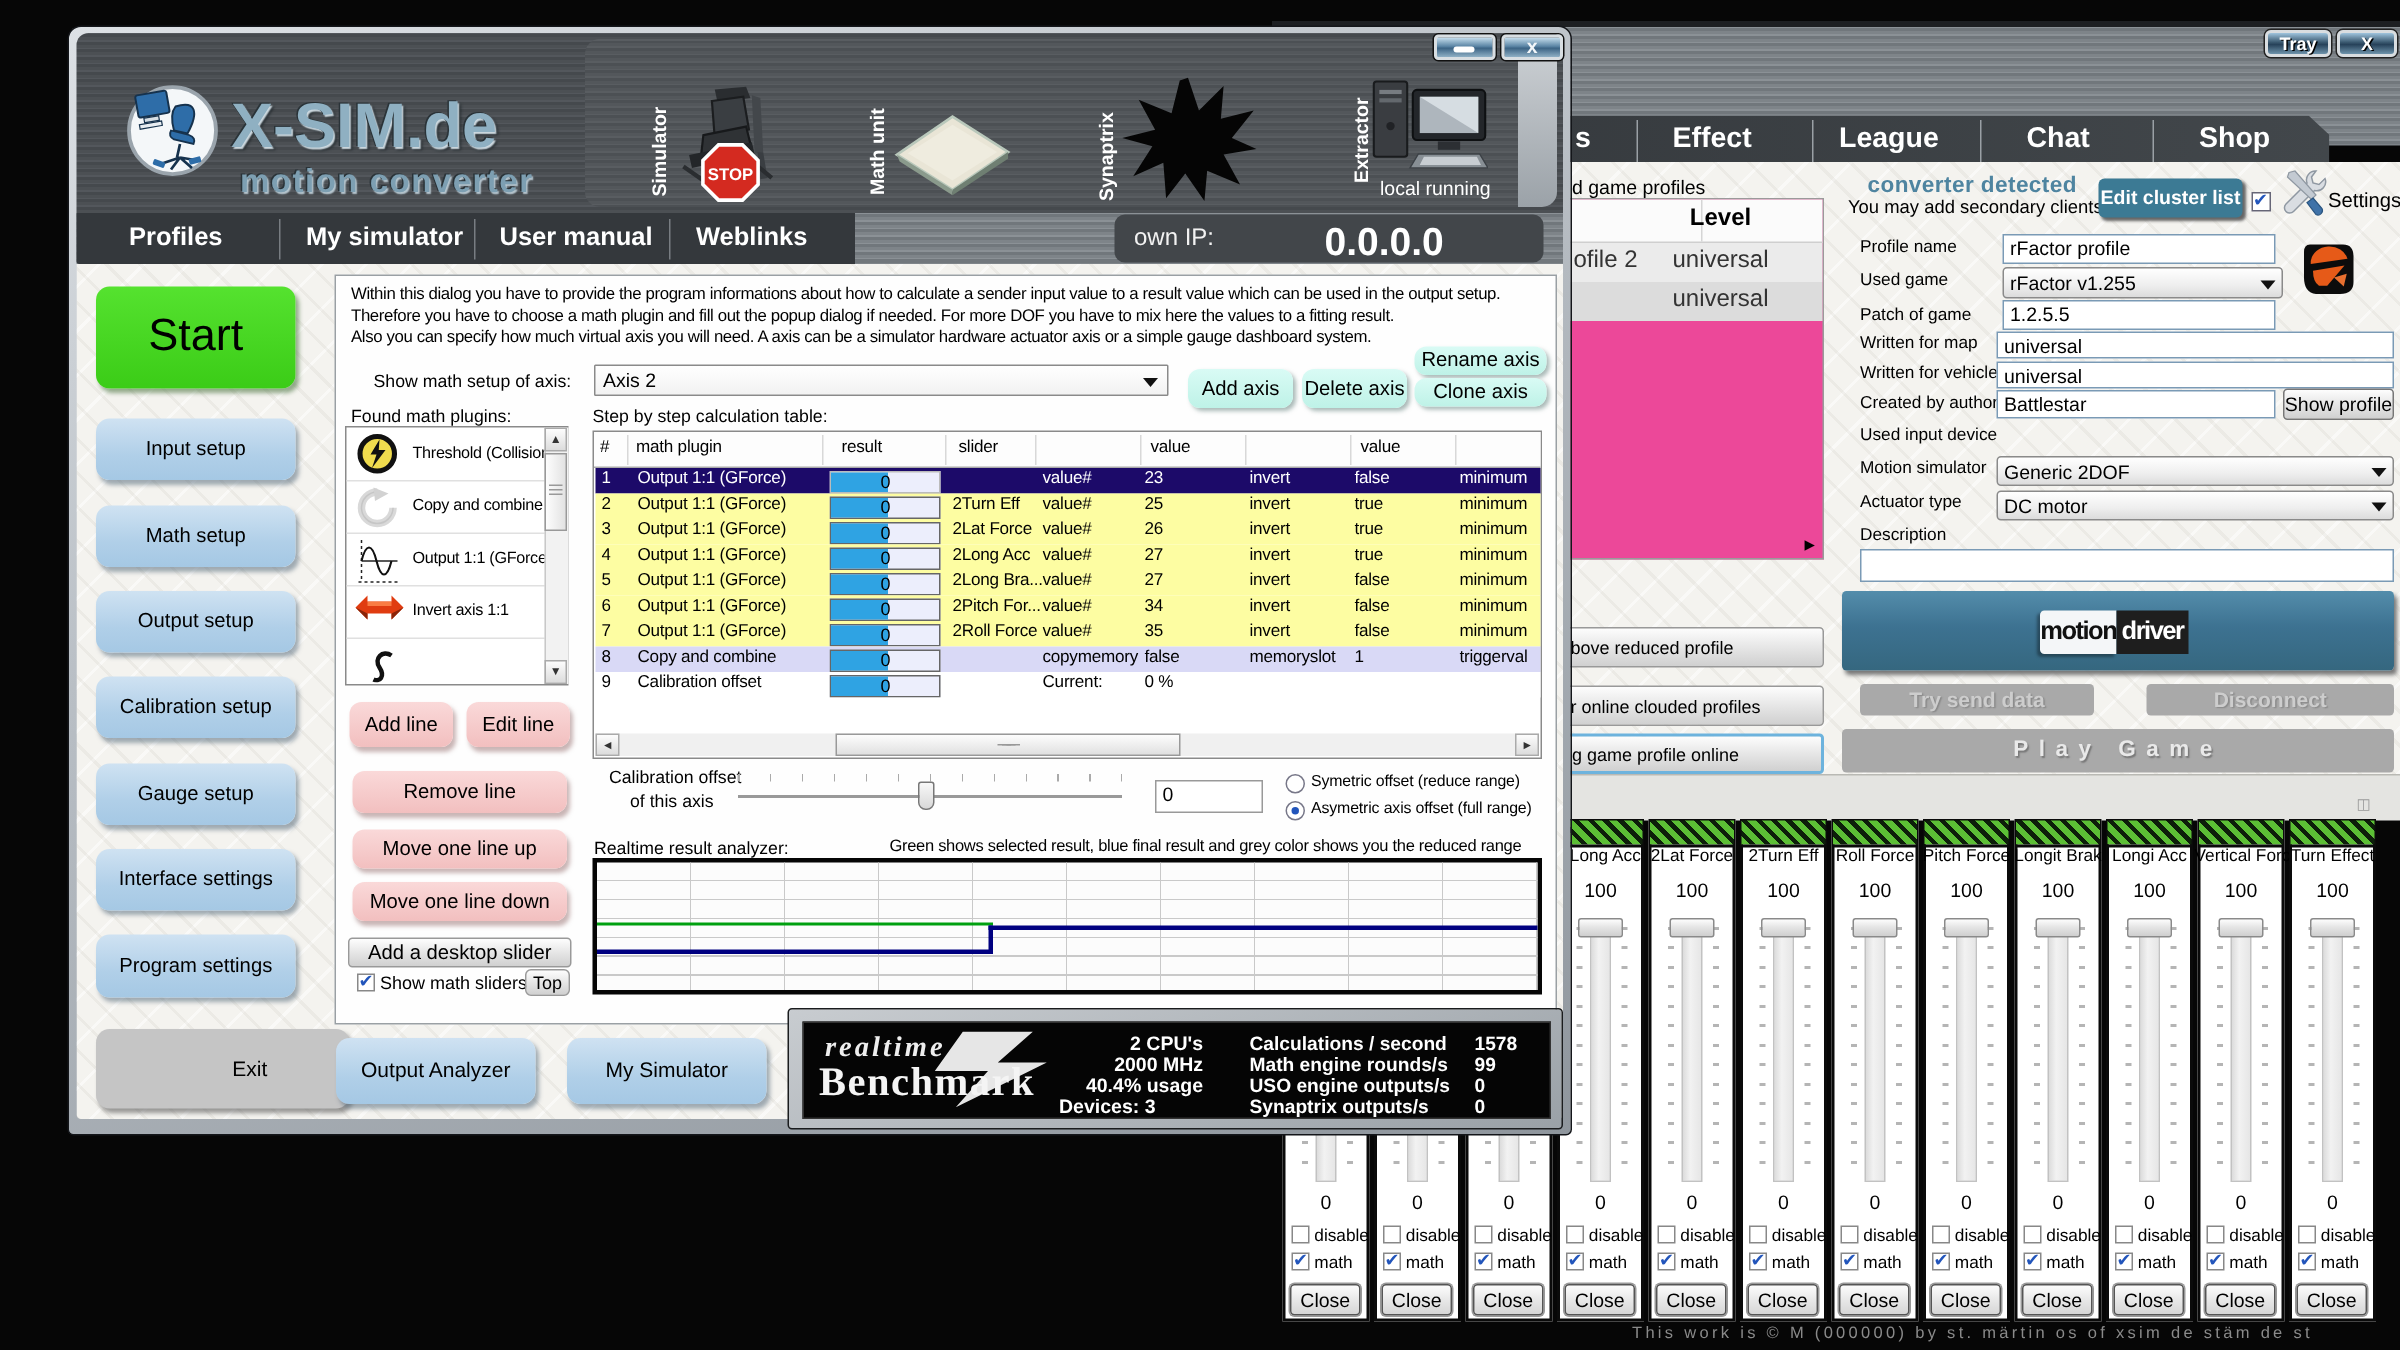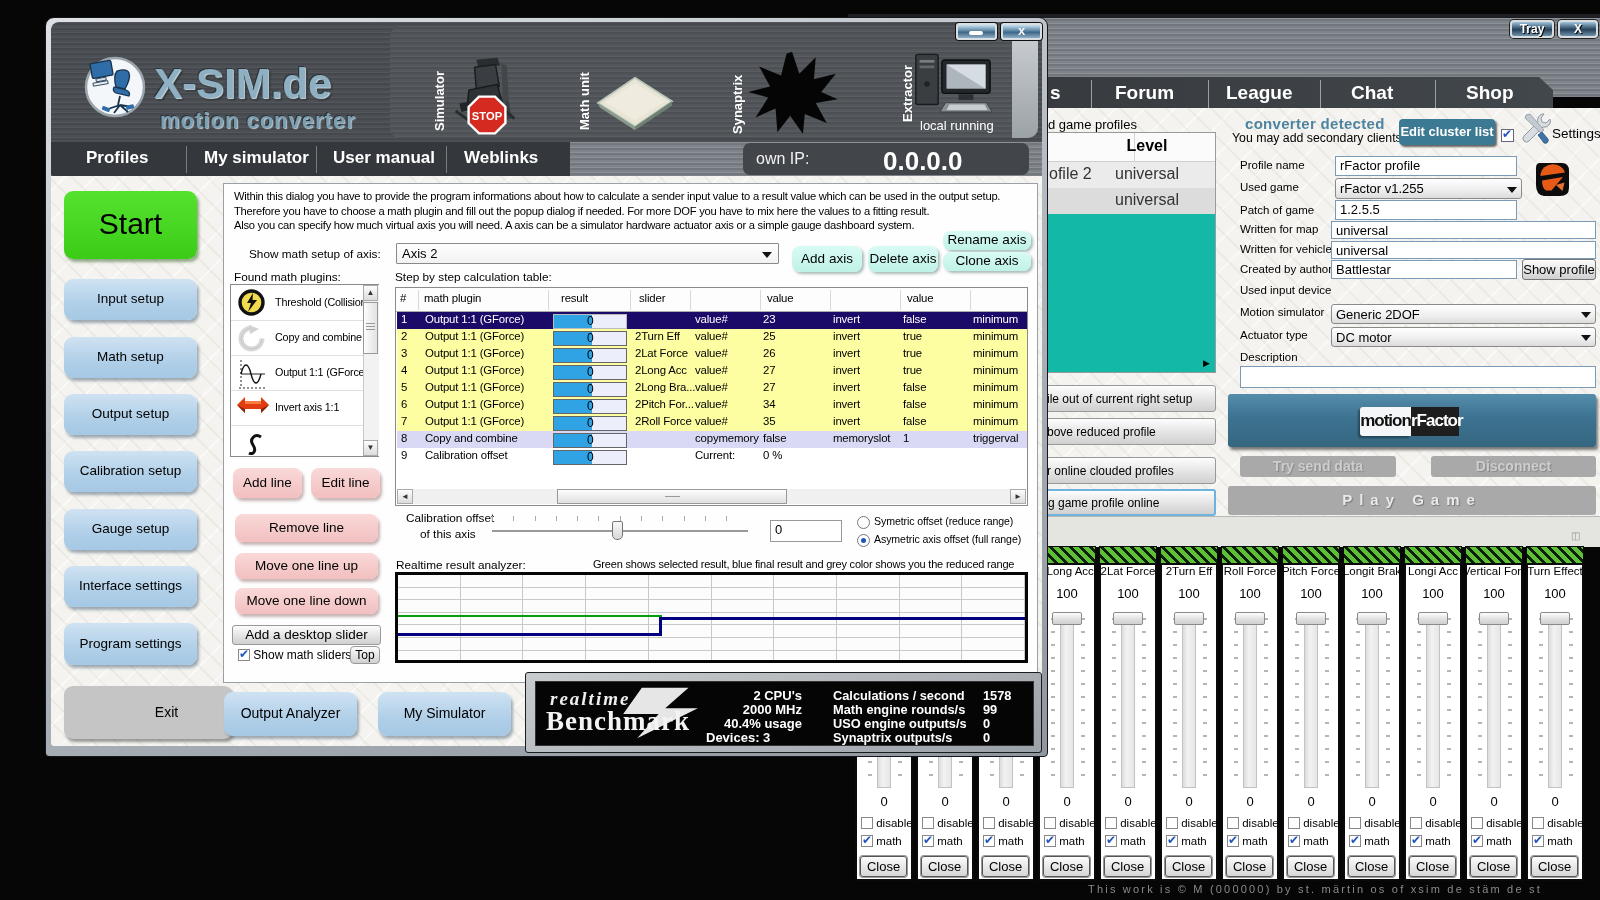--- a/index.html
+++ b/index.html
@@ -53,46 +53,45 @@
 <div id="scr">
 
 <div class="ab" id="bgwin" style="left:848px;top:14px;width:752px;height:532px;">
   <div class="ab metal-l" style="left:0;top:0;width:752px;height:83px;border-top:4px solid #1d1f22;box-sizing:border-box;"></div>
   
   <div class="ab" style="left:662px;top:6px;width:44px;height:18px;background:linear-gradient(180deg,#9fc4dd,#39576e 45%,#27425a 55%,#6e93ab);border:2px solid #d9dde0;border-radius:4px;box-shadow:0 0 0 1px #222;color:#fff;font-weight:bold;font-size:12px;text-align:center;line-height:15px;box-sizing:border-box;text-shadow:1px 1px 0 #000;">Tray</div>
   <div class="ab" style="left:710px;top:6px;width:40px;height:18px;background:linear-gradient(180deg,#9fc4dd,#39576e 45%,#27425a 55%,#6e93ab);border:2px solid #d9dde0;border-radius:4px;box-shadow:0 0 0 1px #222;color:#fff;font-weight:bold;font-size:12px;text-align:center;line-height:14px;box-sizing:border-box;text-shadow:1px 1px 0 #000;">X</div>
   
   <div class="ab" style="left:0;top:63px;width:705px;height:31px;background:linear-gradient(90deg,#33373b,#42474b);clip-path:polygon(0 0,691px 0,705px 13px,705px 31px,0 31px);"></div>
   <div class="ab tabtxt" style="left:202px;top:68px;">s</div>
-  <div class="ab tabtxt" style="left:267px;top:68px;">Forum</div>
+  <div class="ab tabtxt" style="left:267px;top:68px;">Effect</div>
   <div class="ab tabtxt" style="left:378px;top:68px;">League</div>
   <div class="ab tabtxt" style="left:503px;top:68px;">Chat</div>
   <div class="ab tabtxt" style="left:618px;top:68px;">Shop</div>
   <div class="ab" style="left:243px;top:66px;width:1px;height:28px;background:#9aa0a5;"></div>
   <div class="ab" style="left:360px;top:66px;width:1px;height:28px;background:#9aa0a5;"></div>
   <div class="ab" style="left:472px;top:66px;width:1px;height:28px;background:#9aa0a5;"></div>
   <div class="ab" style="left:587px;top:66px;width:1px;height:28px;background:#9aa0a5;"></div>
   
   <div class="ab plate" style="left:0;top:94px;width:752px;height:408px;"></div>
   <div class="ab" style="left:0;top:502px;width:752px;height:30px;background:#e4e4e1;border-top:1px solid #b9b9b4;"></div>
   
   <div class="ab" style="left:200px;top:103px;width:170px;font-size:13px;">d game profiles</div>
-  <div class="ab" style="left:150px;top:118px;width:218px;height:241px;background:#14b8a6;border:1px solid #9a9a9a;box-sizing:border-box;">
+  <div class="ab" style="left:150px;top:118px;width:218px;height:241px;background:#ec4899;border:1px solid #9a9a9a;box-sizing:border-box;">
     <div class="ab" style="left:0;top:0;width:216px;height:28px;background:#fbfbfb;border-bottom:1px solid #cfcfcf;"></div>
     <div class="ab" style="left:135px;top:0;width:1px;height:28px;background:#d5d5d5;"></div>
     <div class="ab" style="left:108px;top:4px;width:80px;text-align:center;font-size:16px;font-weight:bold;">Level</div>
     <div class="ab" style="left:0;top:29px;width:216px;height:26px;background:#ebebeb;"></div>
     <div class="ab" style="left:50px;top:32px;font-size:16px;color:#333;">ofile 2</div>
     <div class="ab" style="left:108px;top:32px;width:80px;text-align:center;font-size:16px;color:#333;">universal</div>
     <div class="ab" style="left:0;top:55px;width:216px;height:26px;background:#dcdcdc;"></div>
     <div class="ab" style="left:108px;top:58px;width:80px;text-align:center;font-size:16px;color:#333;">universal</div>
     <div class="ab" style="left:204px;top:225px;font-size:9px;">▶</div>
   </div>
   
-  <div class="ab graybtn" style="left:140px;top:371px;width:228px;height:27px;text-align:left;padding:6px 0 0 58px;font-size:12px;white-space:nowrap;overflow:hidden;">ile out of current right setup</div>
   <div class="ab graybtn" style="left:140px;top:404px;width:228px;height:27px;text-align:left;padding:6px 0 0 58px;font-size:12px;white-space:nowrap;overflow:hidden;">bove reduced profile</div>
   <div class="ab graybtn" style="left:140px;top:443px;width:228px;height:27px;text-align:left;padding:6px 0 0 58px;font-size:12px;white-space:nowrap;overflow:hidden;">r online clouded profiles</div>
   <div class="ab graybtn" style="left:140px;top:475px;width:228px;height:27px;text-align:left;padding:5px 0 0 58px;font-size:12px;white-space:nowrap;overflow:hidden;border:2px solid #6db3dd;">g game profile online</div>
   
   <div class="ab" style="left:397px;top:101px;color:#4e84a0;font-weight:bold;font-size:15px;letter-spacing:0.3px;">converter detected</div>
   <div class="ab" style="left:384px;top:117px;font-size:12.3px;">You may add secondary clients</div>
   <div class="ab" style="left:551px;top:105px;width:96px;height:26px;background:#3c7a94;border-radius:4px;box-shadow:2px 2px 2px #666;color:#fff;font-weight:bold;font-size:13px;text-align:center;line-height:25px;">Edit cluster list</div>
   <div class="ab cb chk" style="left:653px;top:112px;width:13px;height:13px;border:1px solid #667;"></div>
   <div class="ab" style="left:704px;top:112px;font-size:13.5px;">Settings</div>
   <svg class="ab" style="left:672px;top:98px;" width="32" height="34" viewBox="0 0 32 34">
@@ -124,21 +123,21 @@
   
   <svg class="ab" style="left:686px;top:147px;" width="37" height="37" viewBox="0 0 37 37">
     <path d="M6 2 L28 2 Q35 2 35 10 L35 27 Q35 35 26 35 L10 35 Q2 34 2 24 L2 7 Q2 2 6 2 Z" fill="#0c0c0c"></path>
     <path d="M6.5 13 a12.5 11 0 0 1 24.5 -1.5 L6.5 15 z" fill="#e65a18"></path>
     <path d="M8 19.5 L29 16 L17.5 29.5 L12 29.5 Q8 27 8 19.5 Z" fill="#e65a18"></path>
     <path d="M22 24 l8.5 -2.5 -2 8.5 z" fill="#e87030"></path>
   </svg>
   
   <div class="ab" style="left:380px;top:380px;width:368px;height:53px;background:linear-gradient(180deg,#548dab,#3d7291 45%,#35677f);border-radius:3px;box-shadow:2px 3px 3px #777;"></div>
   <div class="ab" style="left:512px;top:393px;width:51px;height:29px;background:#f4f6f8;border-radius:3px 0 0 3px;box-shadow:-2px 2px 2px rgba(0,0,0,.35);color:#111;font-weight:bold;font-size:17px;text-align:center;line-height:28px;letter-spacing:-1px;">motion</div>
-  <div class="ab" style="left:563px;top:393px;width:48px;height:29px;background:#1e1e1e;color:#fff;font-weight:bold;font-size:17px;text-align:center;line-height:28px;letter-spacing:-1px;">rFactor</div>
+  <div class="ab" style="left:563px;top:393px;width:48px;height:29px;background:#1e1e1e;color:#fff;font-weight:bold;font-size:17px;text-align:center;line-height:28px;letter-spacing:-1px;">driver</div>
   
   <div class="ab" style="left:392px;top:442px;width:156px;height:21px;background:#a9a9a9;border-radius:3px;color:#cdcdcd;font-weight:bold;font-size:14px;text-align:center;line-height:20px;text-shadow:1px 1px 1px #888;">Try send data</div>
   <div class="ab" style="left:583px;top:442px;width:165px;height:21px;background:#a9a9a9;border-radius:3px;color:#cdcdcd;font-weight:bold;font-size:14px;text-align:center;line-height:20px;text-shadow:1px 1px 1px #888;">Disconnect</div>
   <div class="ab" style="left:380px;top:472px;width:368px;height:29px;background:#a9a9a9;border-radius:3px;color:#e9e9e9;font-weight:bold;font-size:15px;text-align:center;line-height:28px;letter-spacing:7px;text-shadow:1px 1px 1px #777;">Play Game</div>
   <div class="ab" style="left:723px;top:516px;font-size:10px;color:#999;">◫</div>
 </div>
 
 <div id="sliders">
 <div class="ab slp" style="left:855px;">
 <div class="slh"></div>

